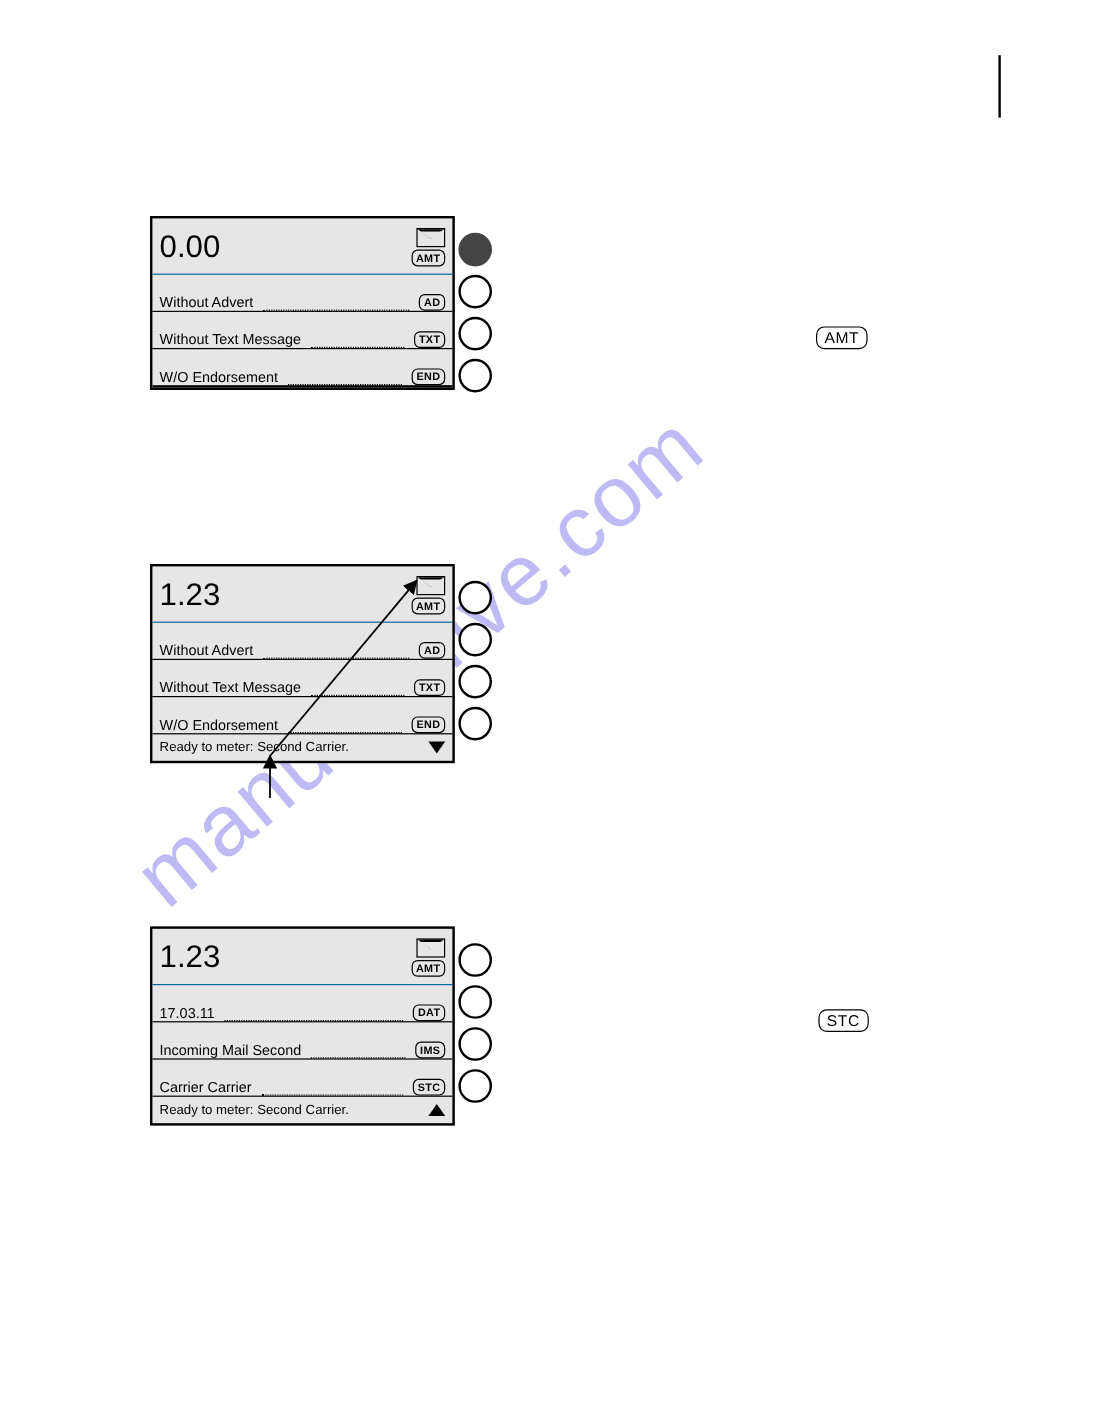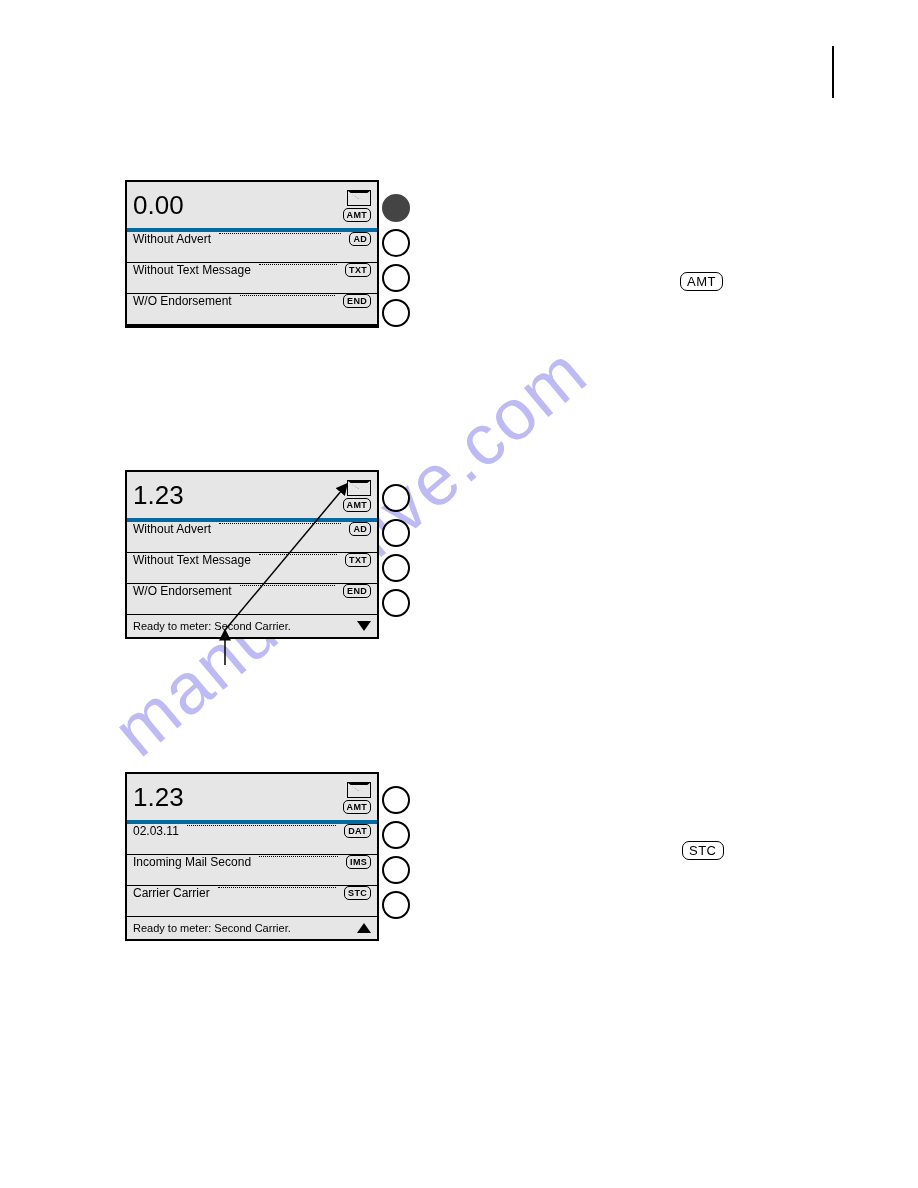--- a/index.html
+++ b/index.html
@@ -2,31 +2,31 @@
 <html><head>
 <meta charset="utf-8">
 <style>
   body { margin: 0; background: #fff; font-family: Arial, Helvetica, sans-serif; }
   .page { width: 918px; height: 1188px; position: relative; background: #fff; }
   .margin-bar { position: absolute; top: 46px; right: 84px; width: 2px; height: 52px; background: #000; }
   .watermark { position: absolute; top: 220px; left: 120px; font-size: 72px; font-weight: 400;
                color: rgba(120,110,230,0.48); transform: rotate(-40deg); transform-origin: left bottom;
                letter-spacing: 2px; pointer-events: none; }
   .block { position: absolute; left: 125px; width: 250px; border: 2px solid #000; background: #e6e6e6; }
-  .header { height: 46px; border-bottom: 4px solid #0369a1; padding: 0 6px; display:flex; align-items:center; justify-content:space-between; }
+  .header { height: 46px; border-bottom: 1px solid #0369a1; padding: 0 6px; display:flex; align-items:center; justify-content:space-between; }
   .amount { font-size: 26px; font-weight: 400; }
   .hdr-right { display:flex; flex-direction:column; align-items:flex-end; gap:2px; padding-top:2px; }
   .env { width: 22px; height: 14px; border: 1.5px solid #000; position: relative; background:#e6e6e6; }
   .env::before { content:""; position:absolute; left:0; right:0; top:0; height:0;
                  border-left:11px solid transparent; border-right:11px solid transparent; border-top:8px solid #000; }
   .env::after { content:""; position:absolute; left:1.5px; right:1.5px; top:1.5px; height:0;
                 border-left:9.5px solid transparent; border-right:9.5px solid transparent; border-top:6.5px solid #e6e6e6; }
   .tag { border:1.5px solid #000; border-radius:5px; font-size:9px; padding:0 3px; line-height:12px;
          background:#e6e6e6; font-weight:600; letter-spacing:0.3px; }
-  .row { height: 30px; border-bottom: 1.5px solid #000; padding: 0 6px; display:flex; align-items:flex-start;
+  .row { height: 30px; border-bottom: 1.5px solid #000; padding: 0 6px; display:flex; align-items:flex-end;
          justify-content:space-between; gap:4px; font-size:12px; }
   .row:last-of-type { border-bottom: 2px solid #000; }
   .dots { flex:1; border-bottom: 1.5px dotted #000; margin: 0 4px; height: 1px; }
   .footer { height: 22px; padding: 0 6px; display:flex; align-items:center; justify-content:space-between; font-size:11px; }
   .ftr-txt { font-weight:600; font-size:15px; }
   .tri-down { width:0; height:0; border-left:7px solid transparent; border-right:7px solid transparent; border-top:10px solid #000; }
   .tri-up   { width:0; height:0; border-left:7px solid transparent; border-right:7px solid transparent; border-bottom:10px solid #000; }
   .side { position:absolute; left: 382px; width: 30px; }
   .circle { width:24px; height:24px; border:2px solid #000; border-radius:50%; background:#fff; margin-bottom:7px; }
   .circle.filled { background:#444; border-color:#444; }
@@ -119,21 +119,21 @@
 
 <div class="block" style="top:772px;">
   <div class="header">
     <span class="amount">1.23</span>
     <div class="hdr-right">
       <div class="env"></div>
       <span class="tag">AMT</span>
     </div>
   </div>
   <div class="row">
-    <span>02.03.11</span>
+    <span>17.03.11</span>
     <span class="dots"></span>
     <span class="tag">DAT</span>
   </div>
   <div class="row">
     <span>Incoming Mail Second</span>
     <span class="dots"></span>
     <span class="tag">IMS</span>
   </div>
   <div class="row">
     <span>Carrier Carrier</span>

